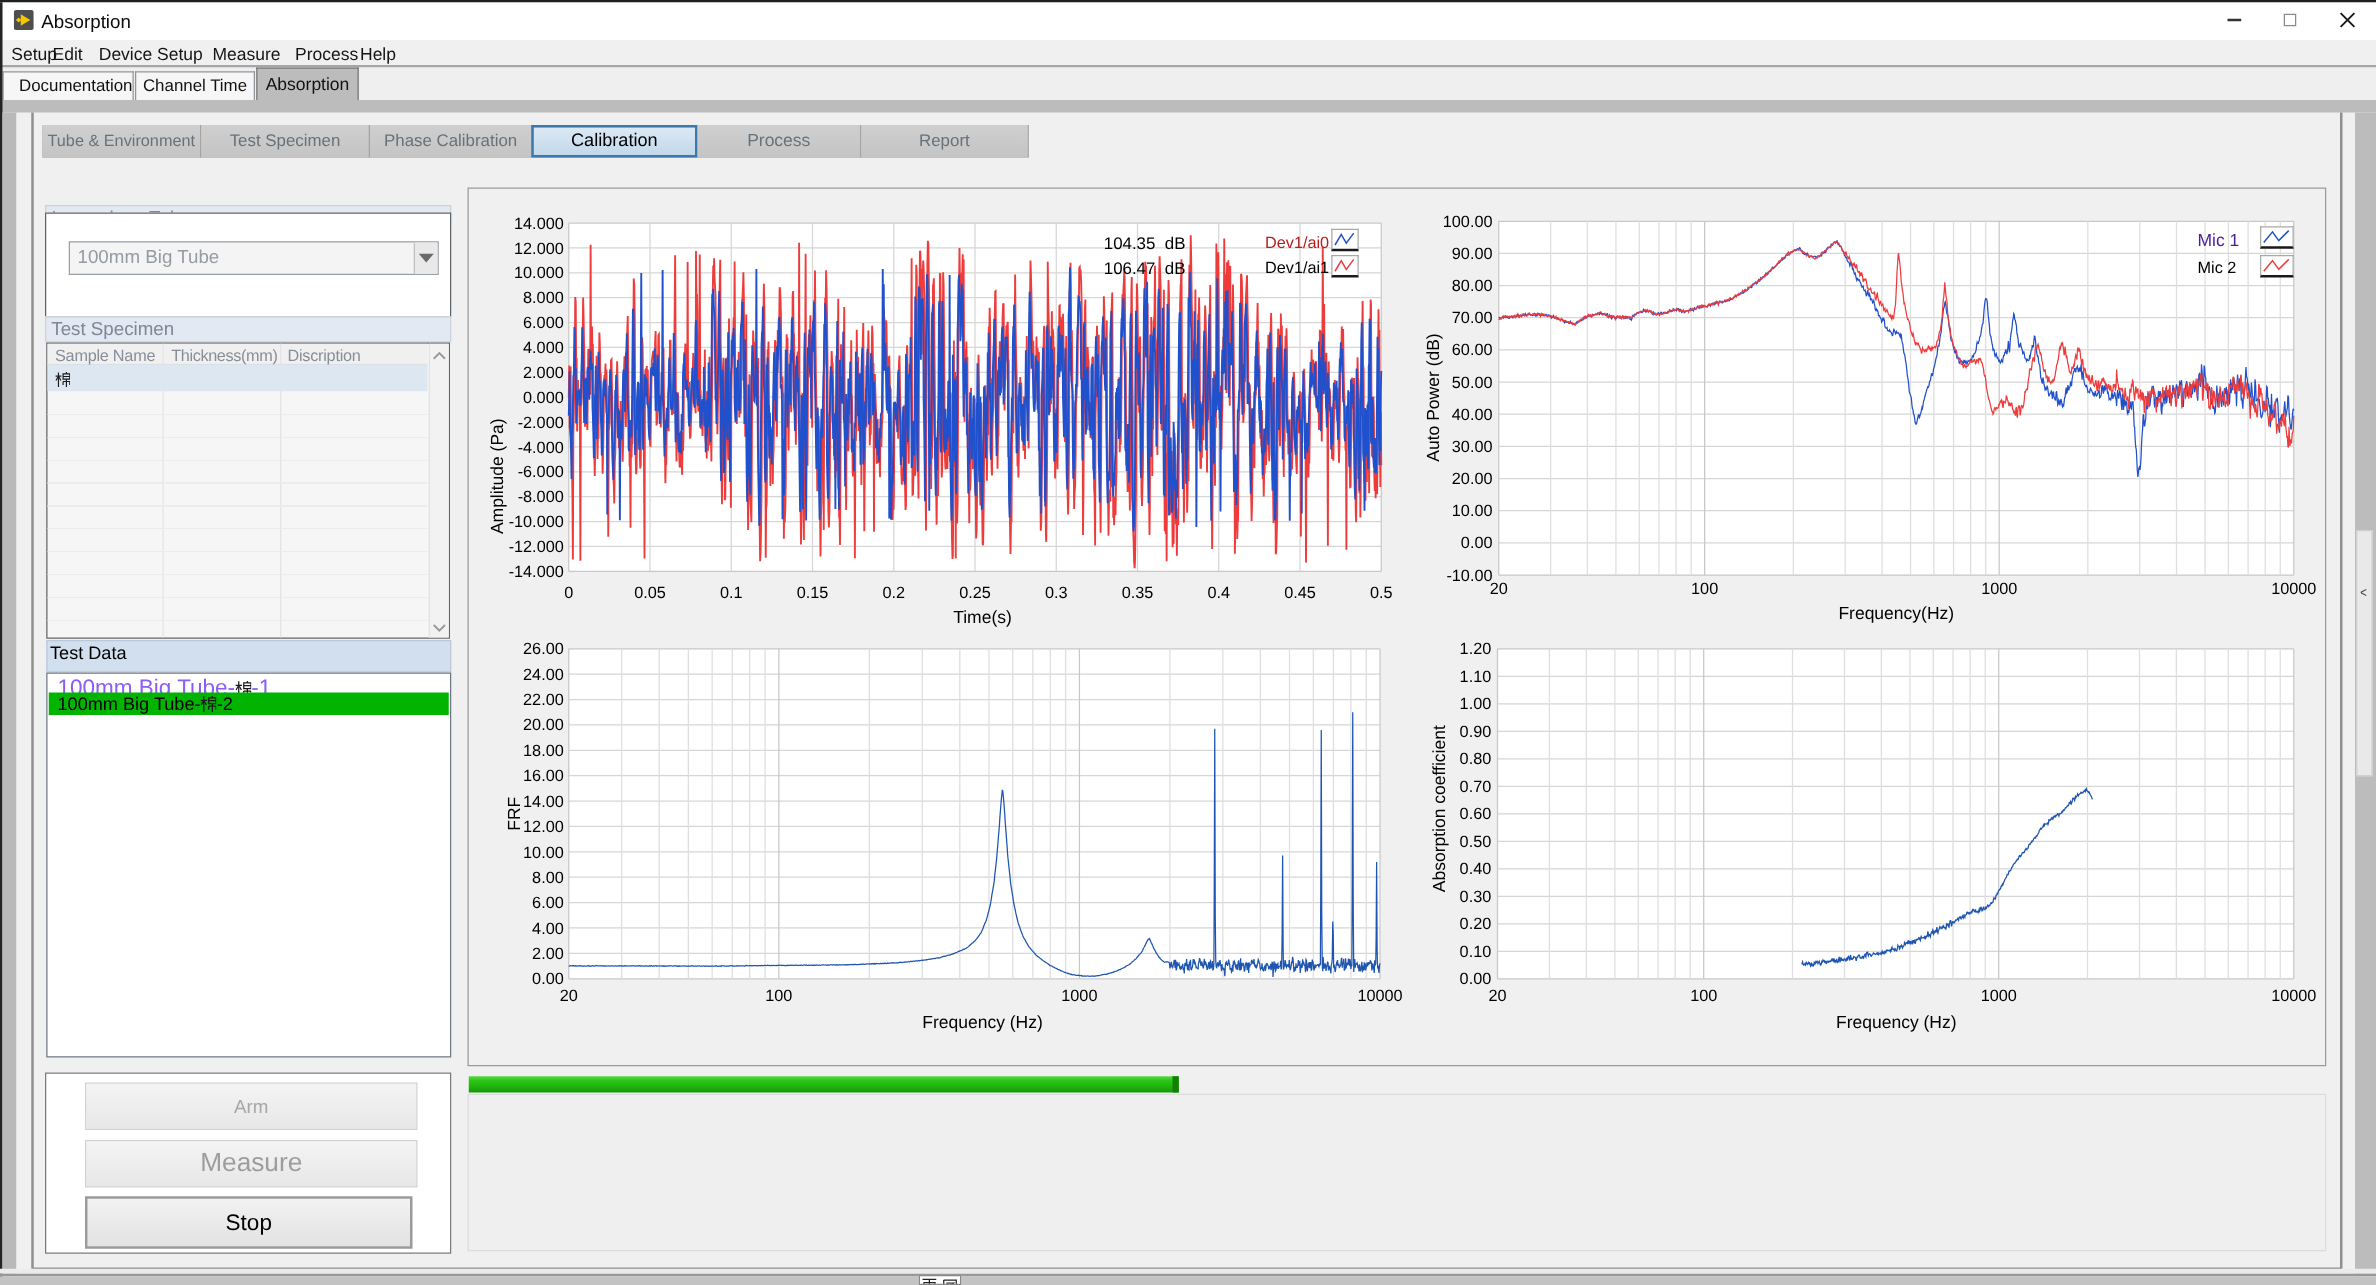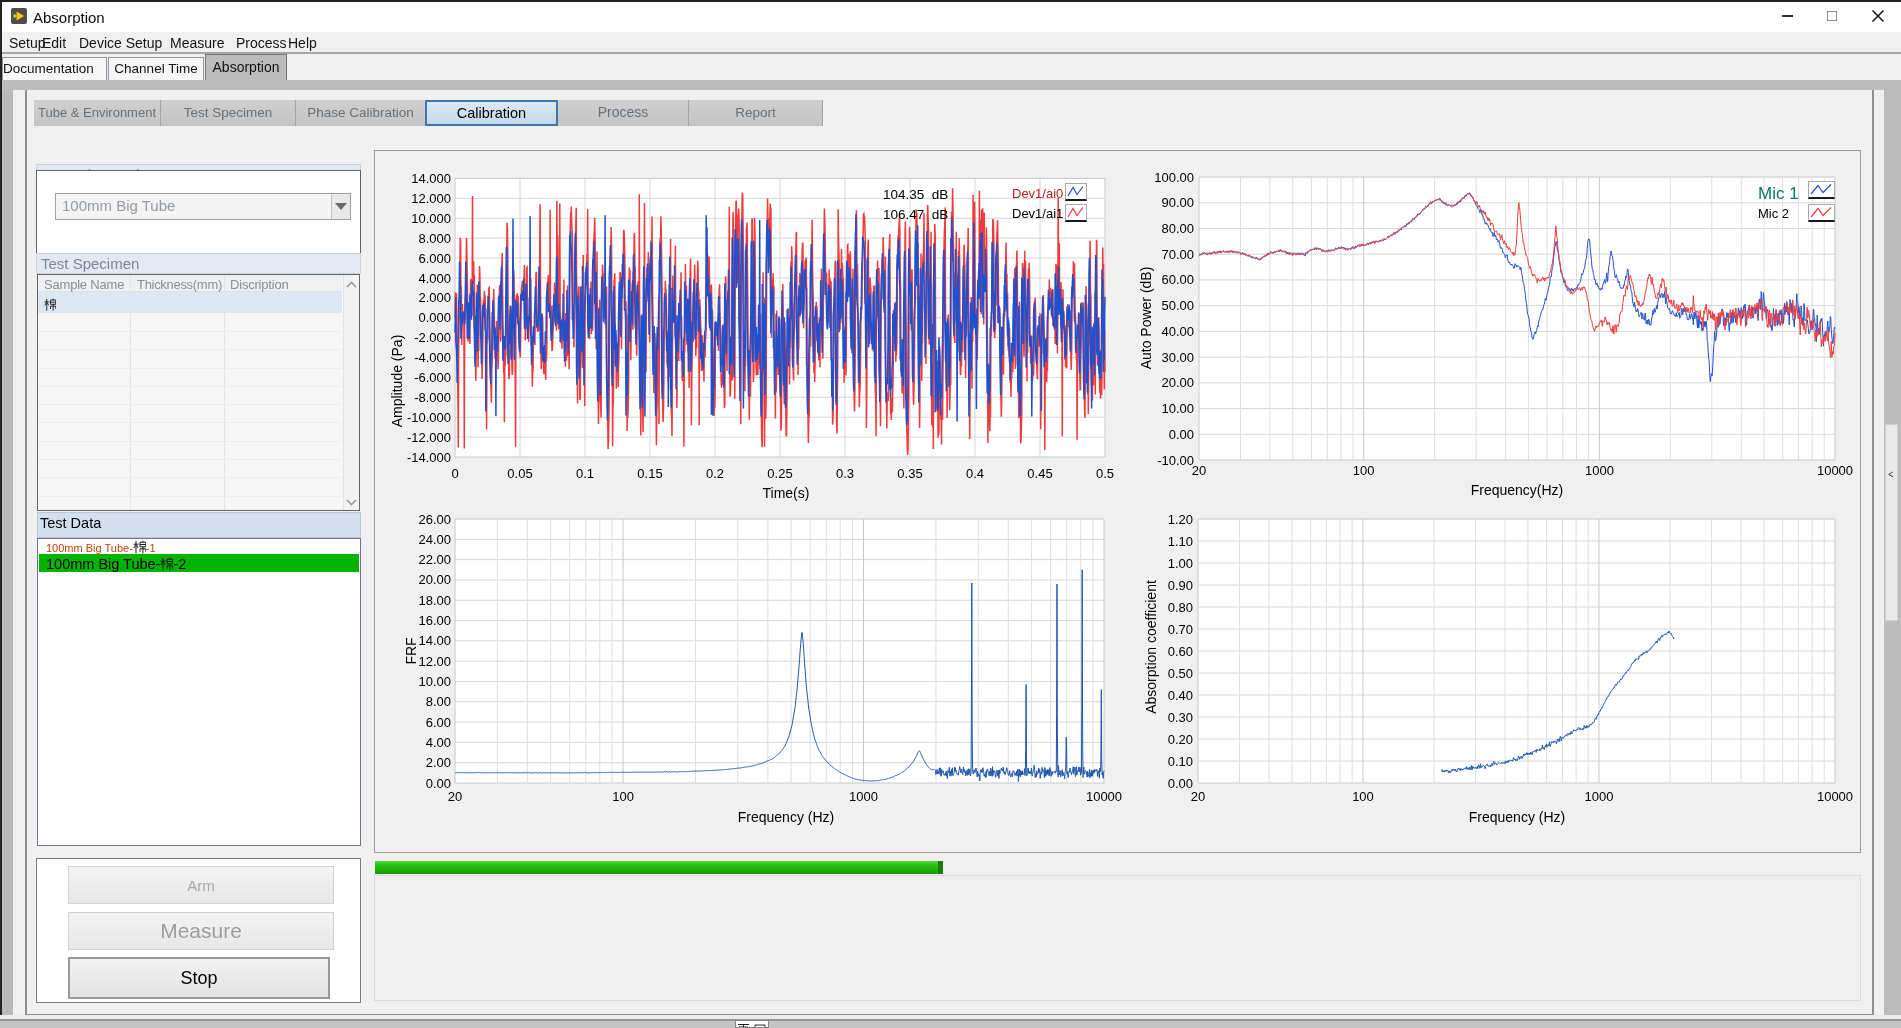--- a/index.html
+++ b/index.html
@@ -34,21 +34,21 @@
 <div class="abs" style="left:0;top:52px;width:1901px;height:2px;background:#a6a6a6"></div>
 <div class="abs" style="left:9px;top:35px;font-size:14px;color:#141414">Setup</div>
 <div class="abs" style="left:42px;top:35px;font-size:14px;color:#141414">Edit</div>
 <div class="abs" style="left:79px;top:35px;font-size:14px;color:#141414">Device Setup</div>
 <div class="abs" style="left:170px;top:35px;font-size:14px;color:#141414">Measure</div>
 <div class="abs" style="left:236px;top:35px;font-size:14px;color:#141414">Process</div>
 <div class="abs" style="left:288px;top:35px;font-size:14px;color:#141414">Help</div>
 
 <div class="abs" style="left:0;top:54px;width:1901px;height:26px;background:#efefef"></div>
 <div class="abs" style="left:0;top:80px;width:1901px;height:10px;background:#bcbcbc"></div>
-<div class="abs" style="left:2px;top:57px;width:105px;height:23px;background:#f6f6f6;border:1px solid #90959c;border-bottom:none;font-size:13.5px;color:#111;text-align:left;line-height:22px;white-space:nowrap;overflow:hidden">Documentation</div>
+<div class="abs" style="left:2px;top:57px;width:105px;height:23px;background:#f6f6f6;border:1px solid #90959c;border-bottom:none;font-size:13.5px;color:#111;text-align:right;line-height:22px;white-space:nowrap;overflow:hidden">Documentation</div>
 <div class="abs" style="left:108px;top:57px;width:96px;height:23px;background:#f6f6f6;border:1px solid #90959c;border-bottom:none;font-size:13.5px;color:#111;text-align:center;line-height:22px;white-space:nowrap;overflow:hidden">Channel Time</div>
 <div class="abs" style="left:205px;top:54px;width:82px;height:26px;background:#bcbcbc;border:1px solid #75787d;border-bottom:none;font-size:14px;color:#111;text-align:center;line-height:24px;white-space:nowrap;overflow:hidden">Absorption</div>
 
 <div class="abs" style="left:0;top:2px;width:2px;height:1026px;background:#242424"></div>
 <div class="abs" style="left:2px;top:90px;width:11px;height:929px;background:#b9b9b9"></div>
 <div class="abs" style="left:25px;top:90px;width:1.5px;height:925px;background:#8f8f8f"></div>
 <div class="abs" style="left:1872px;top:90px;width:1.5px;height:925px;background:#8f8f8f"></div>
 <div class="abs" style="left:26px;top:1014px;width:1847px;height:1.5px;background:#8f8f8f"></div>
 <div class="abs" style="left:1884px;top:90px;width:17px;height:929px;background:#bcbcbc"></div>
 <div class="abs" style="left:1885px;top:424px;width:13px;height:197px;background:#e9e9e9;border:1px solid #d0d0d0"></div>
@@ -95,21 +95,21 @@
 <svg class="abs" style="left:346px;top:281px" width="11" height="8">
     <path d="M1,6 L5.5,1.5 L10,6" fill="none" stroke="#9a9a9a" stroke-width="1.6"></path>
   </svg>
 <svg class="abs" style="left:346px;top:498px" width="11" height="8">
     <path d="M1,2 L5.5,6.5 L10,2" fill="none" stroke="#9a9a9a" stroke-width="1.6"></path>
   </svg>
 
 <div class="abs" style="left:37px;top:512px;width:324px;height:26px;background:#d2dfee;border:1px solid #bcc8d8"></div>
 <div class="abs" style="left:40px;top:515px;font-size:14.5px;color:#000">Test Data</div>
 <div class="abs" style="left:37px;top:538px;width:324px;height:308px;background:#fff;border:1.5px solid #6e7684"></div>
-<div class="abs" style="left:46px;top:540px;font-size:11px;color:#c2410c">100mm Big Tube-<svg width="13" height="14" style="vertical-align:-2px">
+<div class="abs" style="left:46px;top:540px;font-size:18px;color:#8b5cf6">100mm Big Tube-<svg width="13" height="14" style="vertical-align:-2px">
       <path d="M3,1 L3,13.5" fill="none" stroke="#1a1a1a" stroke-width="1" transform="scale(1.000,1.000)"></path>
       <path d="M0.5,4.2 L5.6,4.2" fill="none" stroke="#1a1a1a" stroke-width="1" transform="scale(1.000,1.000)"></path>
       <path d="M2.5,5 L0.9,8" fill="none" stroke="#1a1a1a" stroke-width="1" transform="scale(1.000,1.000)"></path>
       <path d="M3.5,5 L5.1,8" fill="none" stroke="#1a1a1a" stroke-width="1" transform="scale(1.000,1.000)"></path>
       <path d="M7,2.2 L12.8,2.2 L12.8,6.8 L7,6.8 Z" fill="none" stroke="#1a1a1a" stroke-width="1" transform="scale(1.000,1.000)"></path>
       <path d="M7,4.5 L12.8,4.5" fill="none" stroke="#1a1a1a" stroke-width="1" transform="scale(1.000,1.000)"></path>
       <path d="M9.9,0.7 L9.9,2.2" fill="none" stroke="#1a1a1a" stroke-width="1" transform="scale(1.000,1.000)"></path>
       <path d="M7,8.8 L12.8,8.8 L12.8,11.8" fill="none" stroke="#1a1a1a" stroke-width="1" transform="scale(1.000,1.000)"></path>
       <path d="M7,8.8 L7,11.8" fill="none" stroke="#1a1a1a" stroke-width="1" transform="scale(1.000,1.000)"></path>
       <path d="M9.9,6.8 L9.9,13.6" fill="none" stroke="#1a1a1a" stroke-width="1" transform="scale(1.000,1.000)"></path>
@@ -388,21 +388,21 @@
 <div class="abs" style="left:883px;top:207px;font-size:13.5px;color:#000">106.47&nbsp;&nbsp;dB</div>
 <div class="abs" style="left:1012px;top:186px;font-size:13px;color:#b91c1c">Dev1/ai0</div>
 <div class="abs" style="left:1012px;top:206px;font-size:13px;color:#000">Dev1/ai1</div>
 <div class="legbox" style="left:1065px;top:183px"><svg width="20" height="14">
       <path d="M2,12 L7,3.5 L11,10.5 L17,2.5" fill="none" stroke="#2150cc" stroke-width="1.2"></path>
     </svg></div>
 <div class="legbox" style="left:1065px;top:204px"><svg width="20" height="14">
       <path d="M2,12 L7,3.5 L11,10.5 L17,2.5" fill="none" stroke="#ee3b3b" stroke-width="1.2"></path>
     </svg></div>
 
-<div class="abs" style="left:1758px;top:184px;font-size:17px;color:#0f766e">Mic 1</div>
+<div class="abs" style="left:1758px;top:184px;font-size:14px;color:#4c1d95">Mic 1</div>
 <div class="abs" style="left:1758px;top:206px;font-size:13px;color:#000">Mic 2</div>
 <div class="legbox" style="left:1808px;top:181px;width:27px"><svg width="25" height="14">
       <path d="M2,12 L9,3.5 L14,10.5 L22,2.5" fill="none" stroke="#2150cc" stroke-width="1.2"></path>
     </svg></div>
 <div class="legbox" style="left:1808px;top:204px;width:27px"><svg width="25" height="14">
       <path d="M2,12 L9,3.5 L14,10.5 L22,2.5" fill="none" stroke="#ee3b3b" stroke-width="1.2"></path>
     </svg></div>
 
 <div class="abs" style="left:375px;top:861px;width:568px;height:13px;background:linear-gradient(180deg,#57da43 0%,#2ec61a 25%,#1fb60c 60%,#17960a 100%)"></div>
 <div class="abs" style="left:938px;top:861px;width:5px;height:13px;background:#128006"></div>

